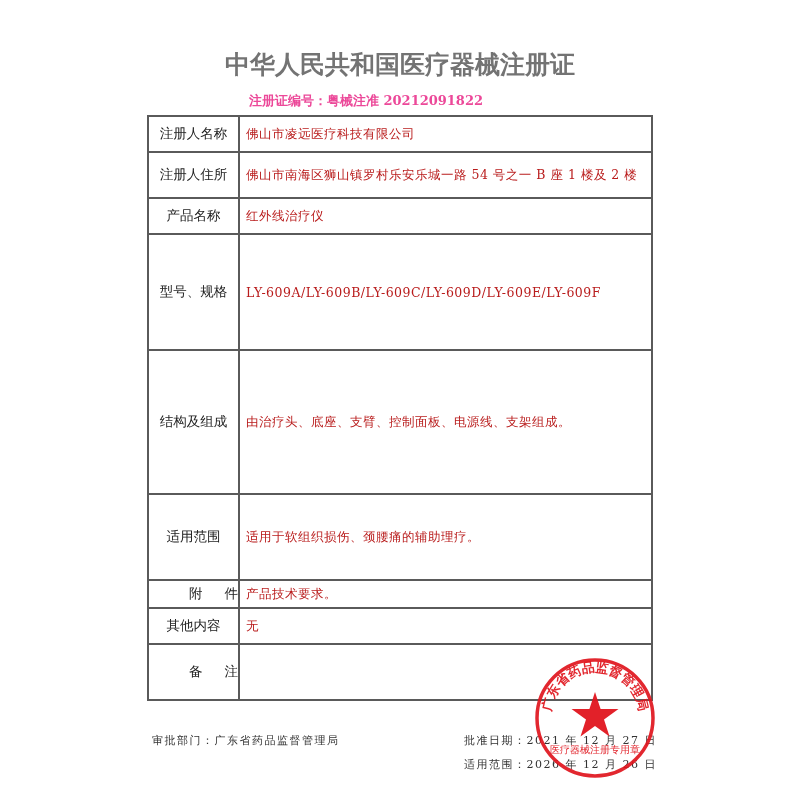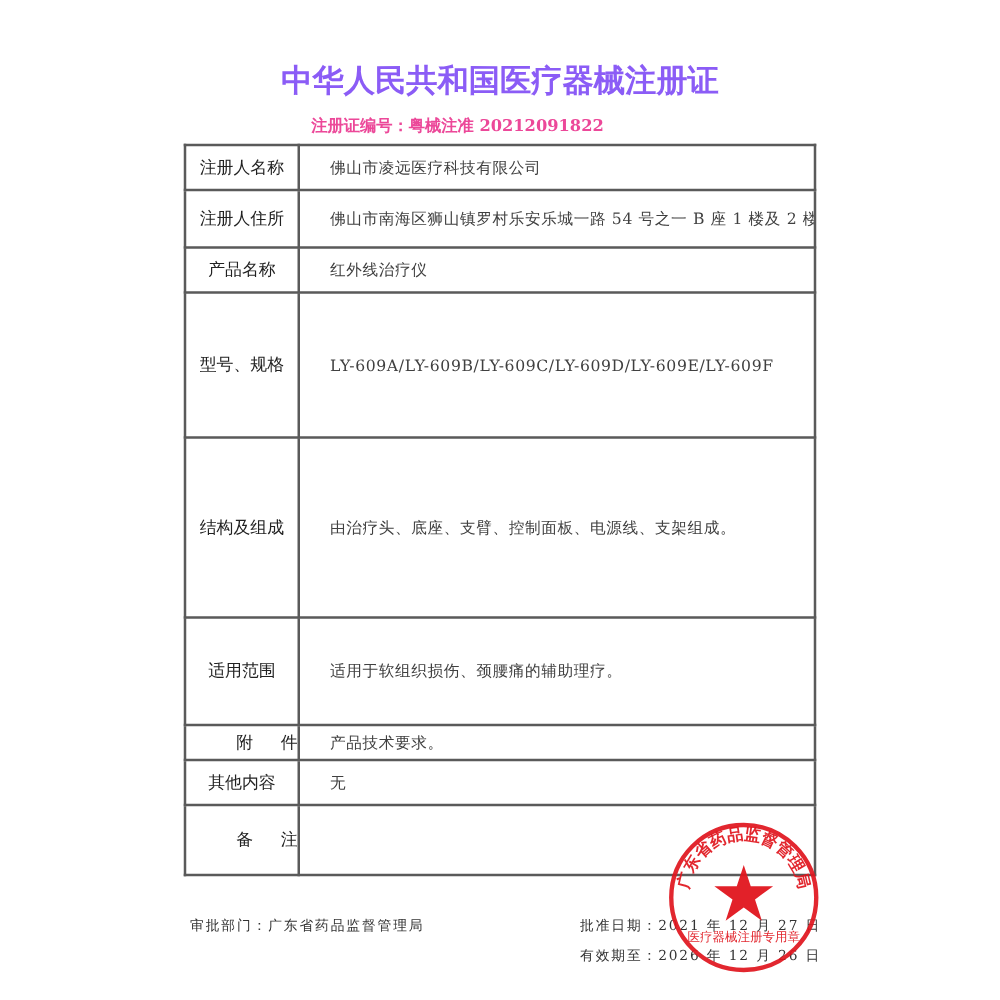--- a/index.html
+++ b/index.html
@@ -18,21 +18,21 @@
     .title {
       position: absolute;
       left: 0;
       top: 48px;
       width: 800px;
       text-align: center;
       font-family: "DejaVu Sans", sans-serif;
       font-weight: bold;
       font-size: 25px;
       letter-spacing: 0px;
-      color: #8b5cf6;
+      color: #737373;
     }
     .reg-no {
       position: absolute;
       left: 0;
       top: 92px;
       width: 732px;
       text-align: center;
       font-size: 13px;
       font-weight: bold;
       color: #ec4899;
@@ -56,23 +56,23 @@
     table.cert td.lbl {
       width: 89px;
       text-align: center;
       font-family: "DejaVu Sans", sans-serif;
       font-weight: normal;
       font-size: 13.5px;
       color: #222;
       white-space: nowrap;
     }
     table.cert td.val {
-      padding-left: 24px;
+      padding-left: 6px;
       font-size: 12.5px;
-      color: #404040;
+      color: #b91c1c;
       white-space: nowrap;
       overflow: hidden;
       letter-spacing: 0.5px;
     }
     .spaced { letter-spacing: 22px; padding-left: 22px; margin-left: 18px; }
     .footer {
       position: absolute;
       font-size: 11px;
       color: #333;
       letter-spacing: 1.5px;
@@ -138,21 +138,21 @@
 
 <div class="footer" style="left:152px; top:733px;">
   <span>审批部门：</span><span>广东省药品监督管理局</span>
 </div>
 
 <div class="footer" style="left:464px; top:733px;">
   <span>批准日期：</span><span>2021 年 12 月 27 日</span>
 </div>
 
 <div class="footer" style="left:464px; top:757px;">
-  <span>有效期至：</span><span>2026 年 12 月 26 日</span>
+  <span>适用范围：</span><span>2026 年 12 月 26 日</span>
 </div>
 
 <svg class="stamp" viewBox="0 0 124 124" xmlns="http://www.w3.org/2000/svg">
   <defs>
     <path id="stampArc" d="M 22,78 A 44,44 0 1,1 102,78" fill="none"></path>
   </defs>
   <circle cx="62" cy="62" r="58" fill="none" stroke="#e0151d" stroke-width="3.5" opacity="0.92"></circle>
   <polygon points="62,36 67.6,53 85.5,53 71,63.5 76.5,80.5 62,70 47.5,80.5 53,63.5 38.5,53 56.4,53" fill="#e0151d" opacity="0.95"></polygon>
   <text font-family="DejaVu Sans, sans-serif" font-size="13" font-weight="bold" fill="#e0151d" opacity="0.92">
     <textPath href="#stampArc" startOffset="50%" text-anchor="middle">广东省药品监督管理局</textPath>

